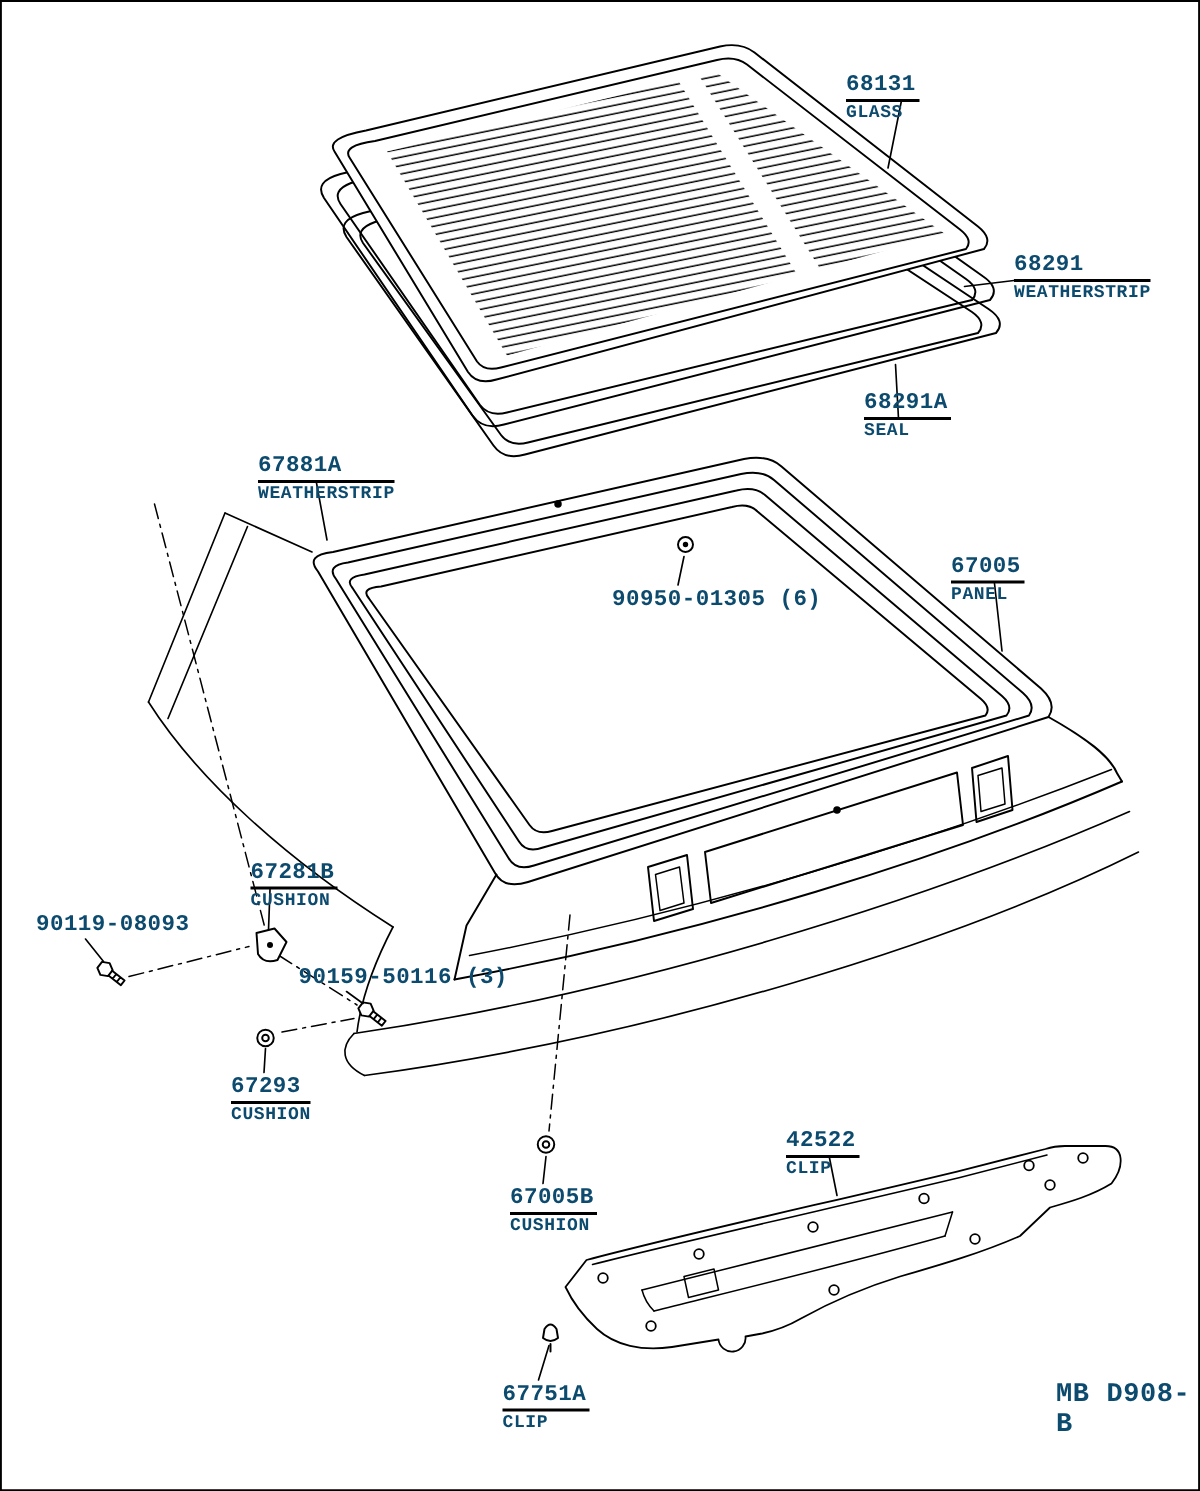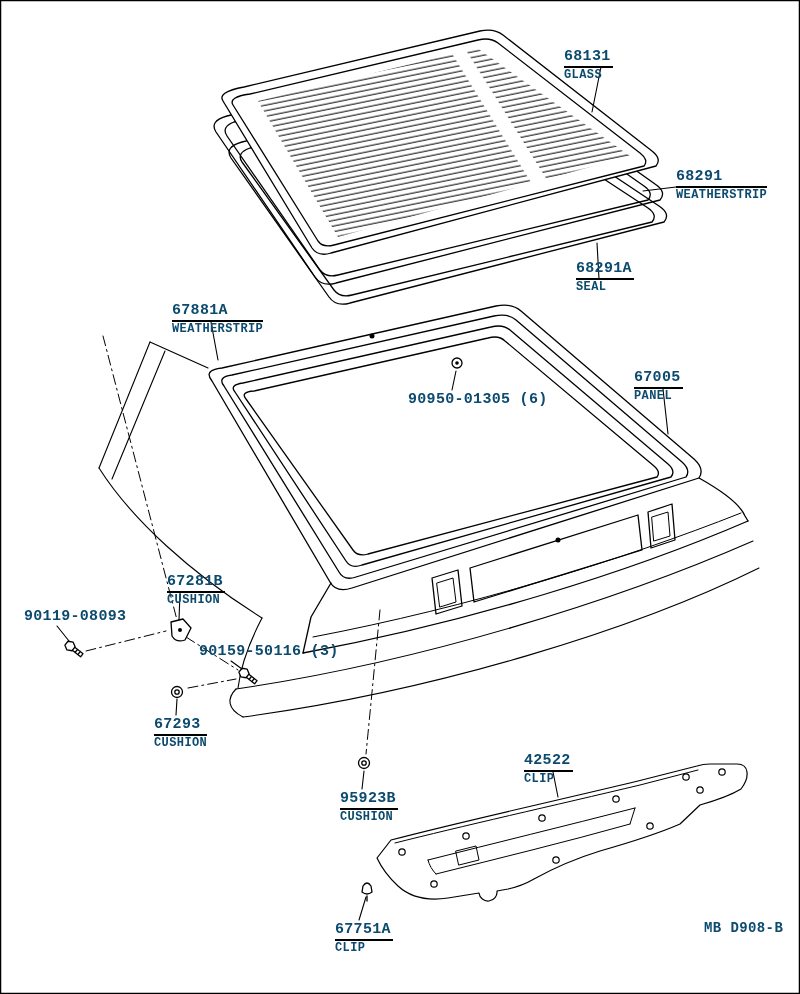--- a/index.html
+++ b/index.html
@@ -3,21 +3,21 @@
 <meta charset="utf-8">
 <style>
   html,body{margin:0;padding:0;background:#e8e8e8;}
   .stage{position:relative;width:800px;height:994px;background:#fff;overflow:hidden;
          font-family:Liberation Mono, monospace;color:#0c4a6e;}
   .stage svg{position:absolute;inset:0;}
   .plabel{position:absolute;font-weight:bold;line-height:1.15;white-space:nowrap;z-index:5;}
   .plabel .pnum{display:block;font-size:15px;letter-spacing:.3px;border-bottom:2px solid #000;padding:0 2px 1px 0;}
   .plabel .pname{display:block;font-size:12px;letter-spacing:.4px;padding-top:1px;}
   .plabel.one .pnum{border-bottom:none;}
-  .doccode{position:absolute;font-weight:bold;font-size:14px;letter-spacing:.4px;z-index:5;}
+  .doccode{position:absolute;font-weight:bold;font-size:18px;letter-spacing:.4px;z-index:5;}
 </style>
 </head>
 <body>
 
 <div class="stage">
 
   <svg viewBox="0 0 800 994" width="800" height="994">
     <defs>
       <pattern id="defrost" width="6" height="5.5" patternUnits="userSpaceOnUse" patternTransform="rotate(-11.5)">
         <line x1="0" y1="2" x2="6" y2="2" stroke="#000" stroke-width="1"></line>
@@ -188,21 +188,21 @@
   <div class="plabel one" style="left:199px;top:643px">
     <span class="pnum">90159-50116 (3)</span>
   </div>
 
   <div class="plabel" style="left:154px;top:716px">
     <span class="pnum">67293</span>
     <span class="pname">CUSHION</span>
   </div>
 
   <div class="plabel" style="left:340px;top:790px">
-    <span class="pnum">95923B</span>
+    <span class="pnum">67005B</span>
     <span class="pname">CUSHION</span>
   </div>
 
   <div class="plabel" style="left:524px;top:752px">
     <span class="pnum">42522</span>
     <span class="pname">CLIP</span>
   </div>
 
   <div class="plabel" style="left:335px;top:921px">
     <span class="pnum">67751A</span>

